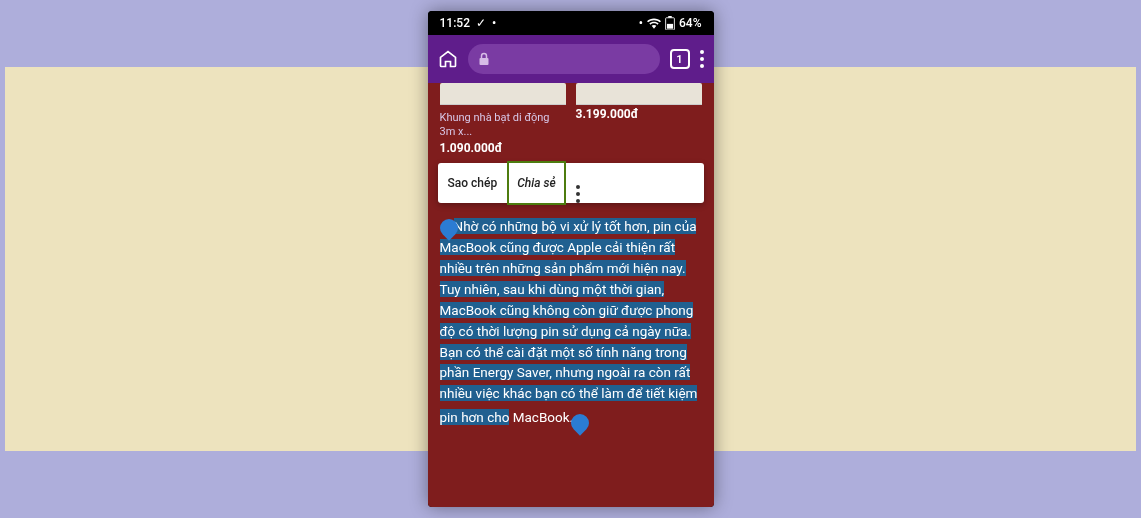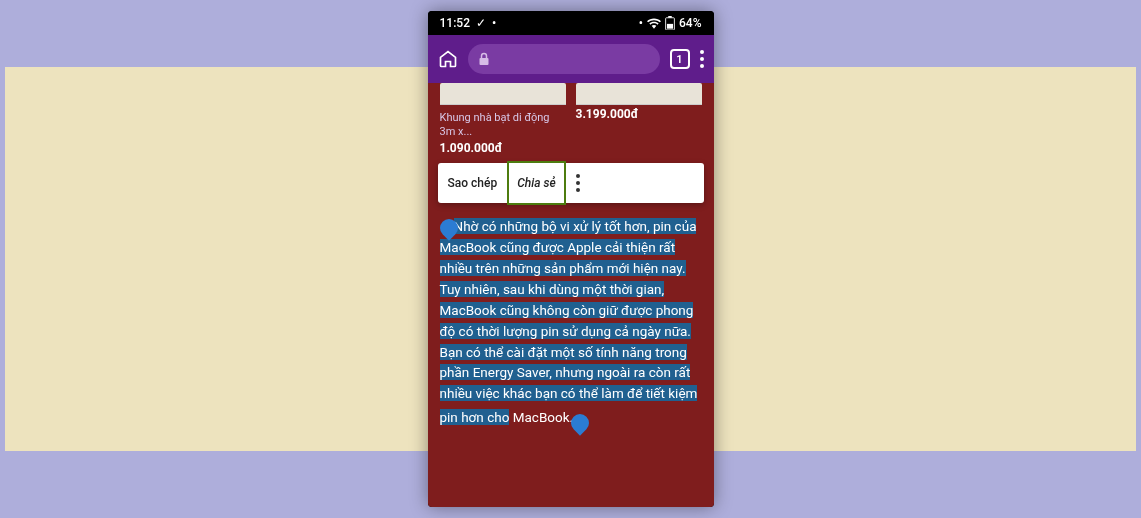--- a/index.html
+++ b/index.html
@@ -119,21 +119,21 @@
   .product-price {
     font-size: 12px;
     font-weight: 700;
     color: #fff;
     margin-top: 2px;
   }
   .context-menu {
     background: #fff;
     border-radius: 3px;
     display: flex;
-    align-items: center;
+    align-items: flex-end;
     height: 40px;
     margin: 6px -2px 10px -2px;
     box-shadow: 0 2px 6px rgba(0,0,0,0.3);
   }
   .ctx-item {
     color: #222;
     font-size: 12px;
     font-weight: 500;
     padding: 0 10px;
     height: 100%;

